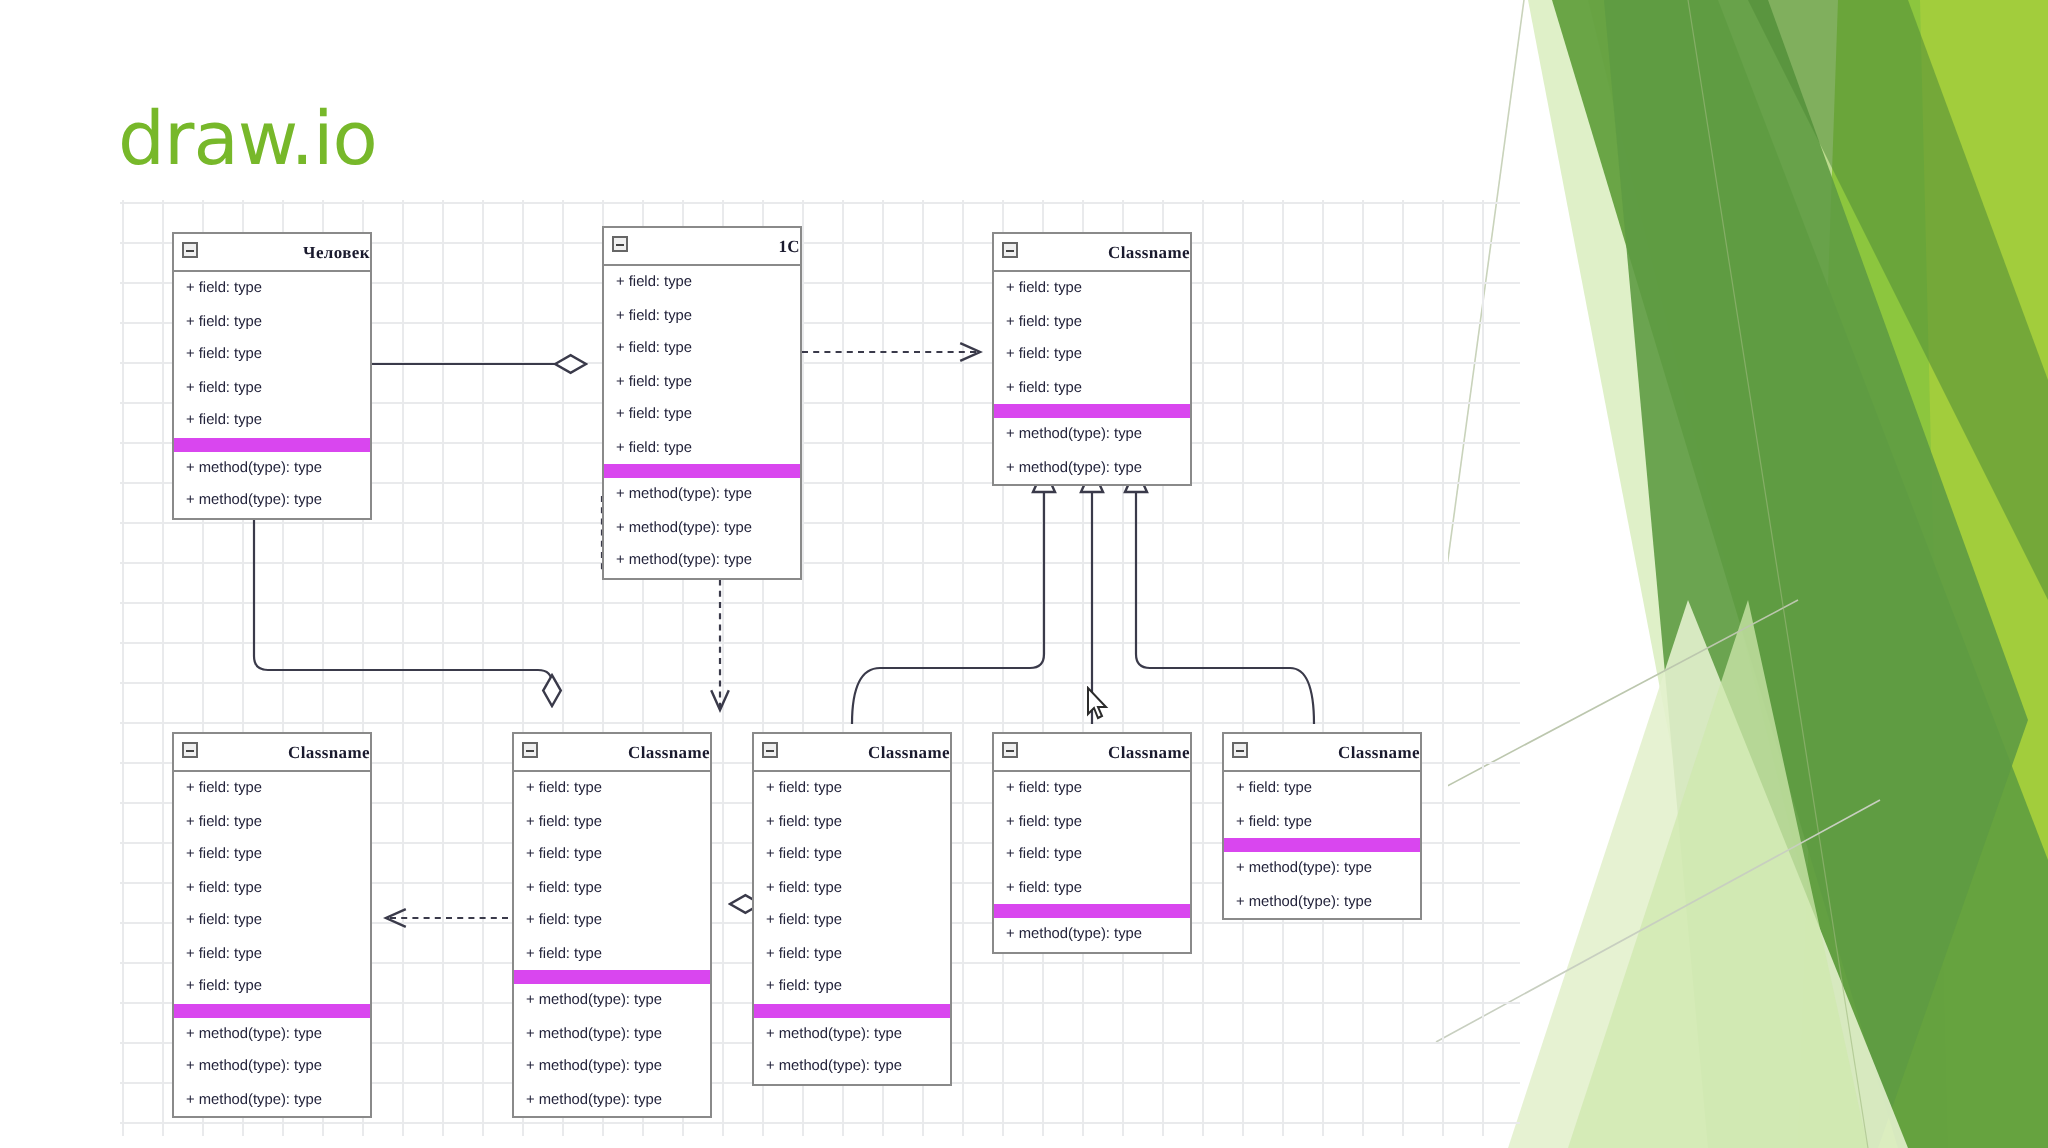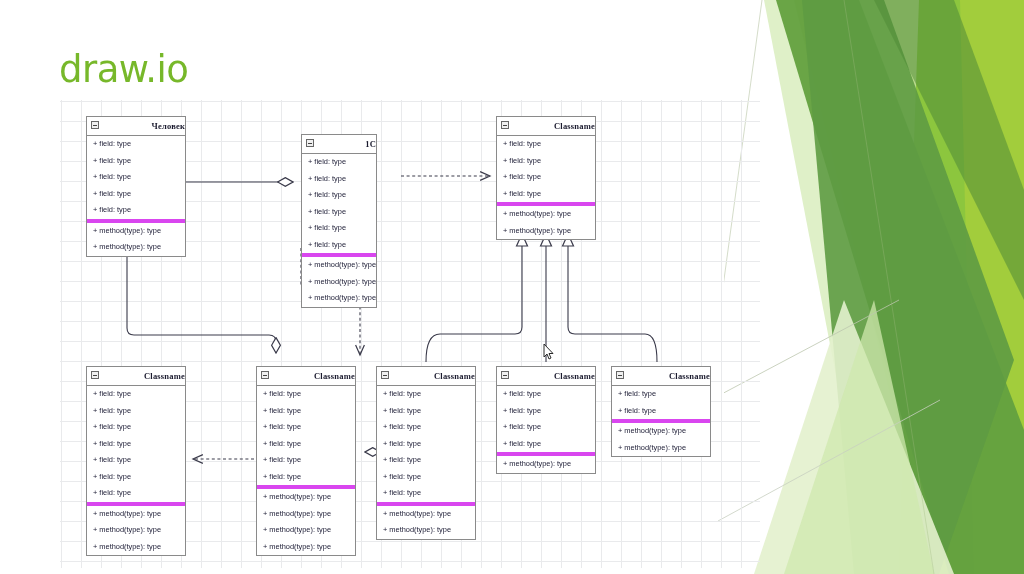--- a/index.html
+++ b/index.html
@@ -44,21 +44,21 @@
     letter-spacing:.2px;
   }
   .uml .hdr .cicon{
     position:absolute;left:4px;top:4px;width:8px;height:8px;
     border:1px solid #666;background:#f0f0f0;box-sizing:border-box;
   }
   .uml .hdr .cicon::before{
     content:"";position:absolute;left:1px;top:3px;width:4px;height:1px;background:#444;
   }
   .uml .sect{padding:0;}
-  .uml .sect.methods{border-top:4px solid #d946ef;}
+  .uml .sect.methods{border-top:7px solid #d946ef;}
   .uml .row{
     height:16.5px;line-height:16.5px;padding-left:6px;
     font-size:7.4px;color:#22223a;white-space:nowrap;overflow:hidden;
     font-family:"Liberation Sans", sans-serif;
   }
 
   
   .edges{position:absolute;left:0;top:0;width:700px;height:468px;overflow:visible;}
 
   
@@ -168,21 +168,21 @@
             <div class="row">+ field: type</div>
             <div class="row">+ field: type</div>
             <div class="row">+ field: type</div>
             <div class="row">+ field: type</div>
           </div>
           <div class="sect methods">
             <div class="row">+ method(type): type</div>
             <div class="row">+ method(type): type</div>
           </div>
         </div>
-        <div class="uml" style="left: 241px; top: 34px; width: 76px;">
+        <div class="uml" style="left: 241px; top: 13px; width: 100px;">
           <div class="hdr"><span class="cicon"></span><span>1C</span></div>
           <div class="sect fields">
             <div class="row">+ field: type</div>
             <div class="row">+ field: type</div>
             <div class="row">+ field: type</div>
             <div class="row">+ field: type</div>
             <div class="row">+ field: type</div>
             <div class="row">+ field: type</div>
           </div>
           <div class="sect methods">

